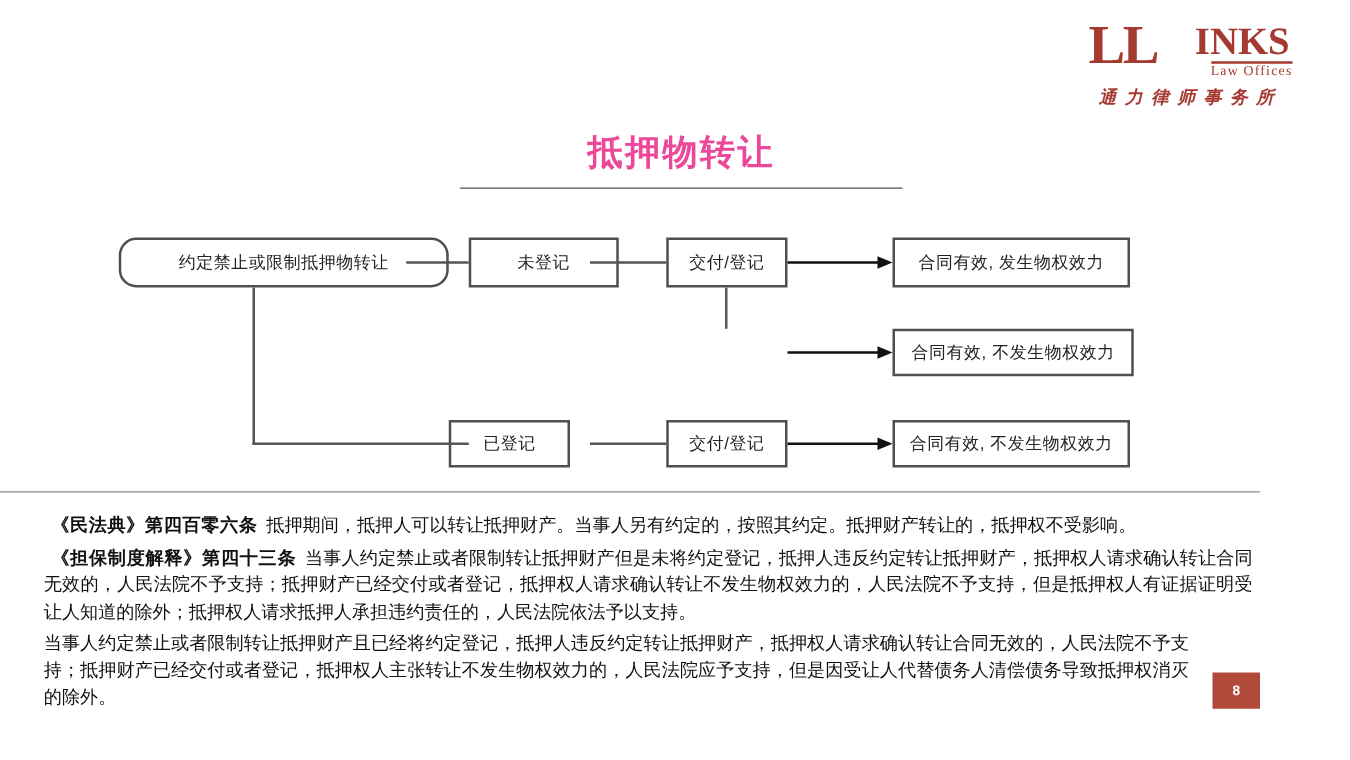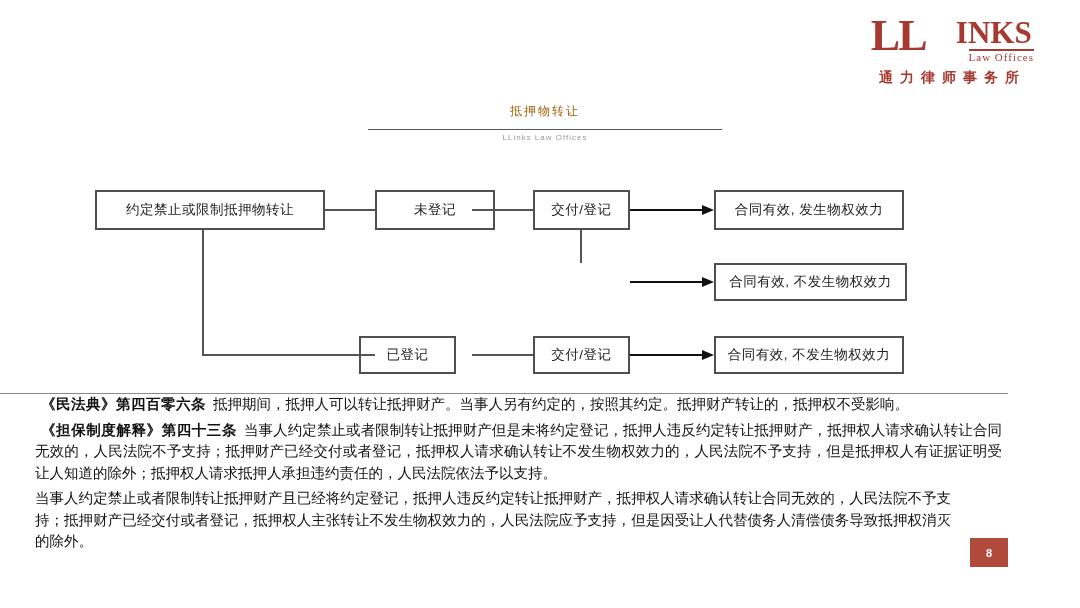--- a/index.html
+++ b/index.html
@@ -10,44 +10,44 @@
   
   .logo{position:absolute;top:14px;right:46px;text-align:center;color:#a53a30;}
   .logo-en{font-family:"Liberation Serif","DejaVu Serif",serif;line-height:1;
            display:inline-flex;align-items:flex-start;gap:27px;}
   .logo-ll{font-size:44px;font-weight:bold;letter-spacing:-2px;}
   .logo-right{display:inline-flex;flex-direction:column;align-items:center;margin-left:1px;}
   .logo-inks{font-size:31px;font-weight:bold;letter-spacing:0px;padding-top:3px;}
   .logo-offices{font-size:11px;border-top:2px solid #a53a30;margin-top:1px;padding-top:1px;
                 letter-spacing:1px;text-align:center;margin-left:15px;}
   .logo-cn{font-size:14px;letter-spacing:7px;margin-top:6px;font-weight:bold;
-           font-family:"Liberation Serif","DejaVu Serif",serif;}
+           font-family:"Liberation Serif","DejaVu Serif",serif;font-style:italic;}
 
   
   .title-block{position:absolute;left:368px;top:103px;width:354px;text-align:center;}
-  .title-block h1{margin:0;font-size:12px;font-weight:normal;color:#a16207;letter-spacing:2px;}
+  .title-block h1{margin:0;font-size:28px;font-weight:bold;color:#ec4899;letter-spacing:2px;}
   .title-rule{height:1px;background:#555;margin-top:9px;}
   .watermark{font-size:8px;color:#9a9a9a;margin-top:3px;letter-spacing:1px;}
 
   
   .flow{position:absolute;left:0;top:0;width:1080px;height:608px;}
   .fbox{position:absolute;border:2px solid #4f4f4f;background:#fff;display:flex;
         align-items:center;justify-content:center;font-size:13.5px;color:#222;
         box-sizing:border-box;letter-spacing:0.5px;}
   .hline{position:absolute;height:2px;background:#555;}
   .vline{position:absolute;width:2px;background:#555;}
   .aline{position:absolute;height:2px;background:#111;}
   .ahead{position:absolute;width:0;height:0;border-left:12px solid #111;
          border-top:5px solid transparent;border-bottom:5px solid transparent;}
 
   
   .sep{position:absolute;left:0;top:393px;width:1008px;height:1px;background:#8a8a8a;}
 
   
-  .legal{position:absolute;left:35px;top:394px;width:967px;font-size:14.5px;
+  .legal{position:absolute;left:35px;top:411px;width:967px;font-size:14.5px;
          line-height:21.5px;text-align:justify;color:#111;}
   .legal p{margin:0 0 4px 0;text-indent:6px;}
   .legal p.noindent{text-indent:0;}
   .legal p.narrow{width:916px;}
   .legal b{margin-right:7px;letter-spacing:0.5px;}
 
   
   .page-badge{position:absolute;left:970px;top:538px;width:38px;height:29px;
               background:#b24a3c;color:#fff;font-size:11px;font-weight:bold;
               display:flex;align-items:center;justify-content:center;}
@@ -64,26 +64,25 @@
         <span class="logo-inks">INKS</span>
         <span class="logo-offices">Law Offices</span>
       </span>
     </div>
     <div class="logo-cn">通力律师事务所</div>
   </div>
 
   <div class="title-block">
     <h1>抵押物转让</h1>
     <div class="title-rule"></div>
-    <div class="watermark">LLinks Law Offices</div>
   </div>
 
   <div class="flow">
 
-    <div class="fbox" style="left:95px;top:190px;width:230px;height:40px;">约定禁止或限制抵押物转让</div>
+    <div class="fbox" style="left:95px;top:190px;width:264px;height:40px;border-radius:14px;">约定禁止或限制抵押物转让</div>
     <div class="fbox" style="left:375px;top:190px;width:120px;height:40px;">未登记</div>
     <div class="fbox" style="left:533px;top:190px;width:97px;height:40px;">交付/登记</div>
     <div class="fbox" style="left:714px;top:190px;width:190px;height:40px;">合同有效, 发生物权效力</div>
 
     <div class="fbox" style="left:714px;top:263px;width:193px;height:38px;">合同有效, 不发生物权效力</div>
 
     <div class="fbox" style="left:359px;top:336px;width:97px;height:38px;">已登记</div>
     <div class="fbox" style="left:533px;top:336px;width:97px;height:38px;">交付/登记</div>
     <div class="fbox" style="left:714px;top:336px;width:190px;height:38px;">合同有效, 不发生物权效力</div>
 

